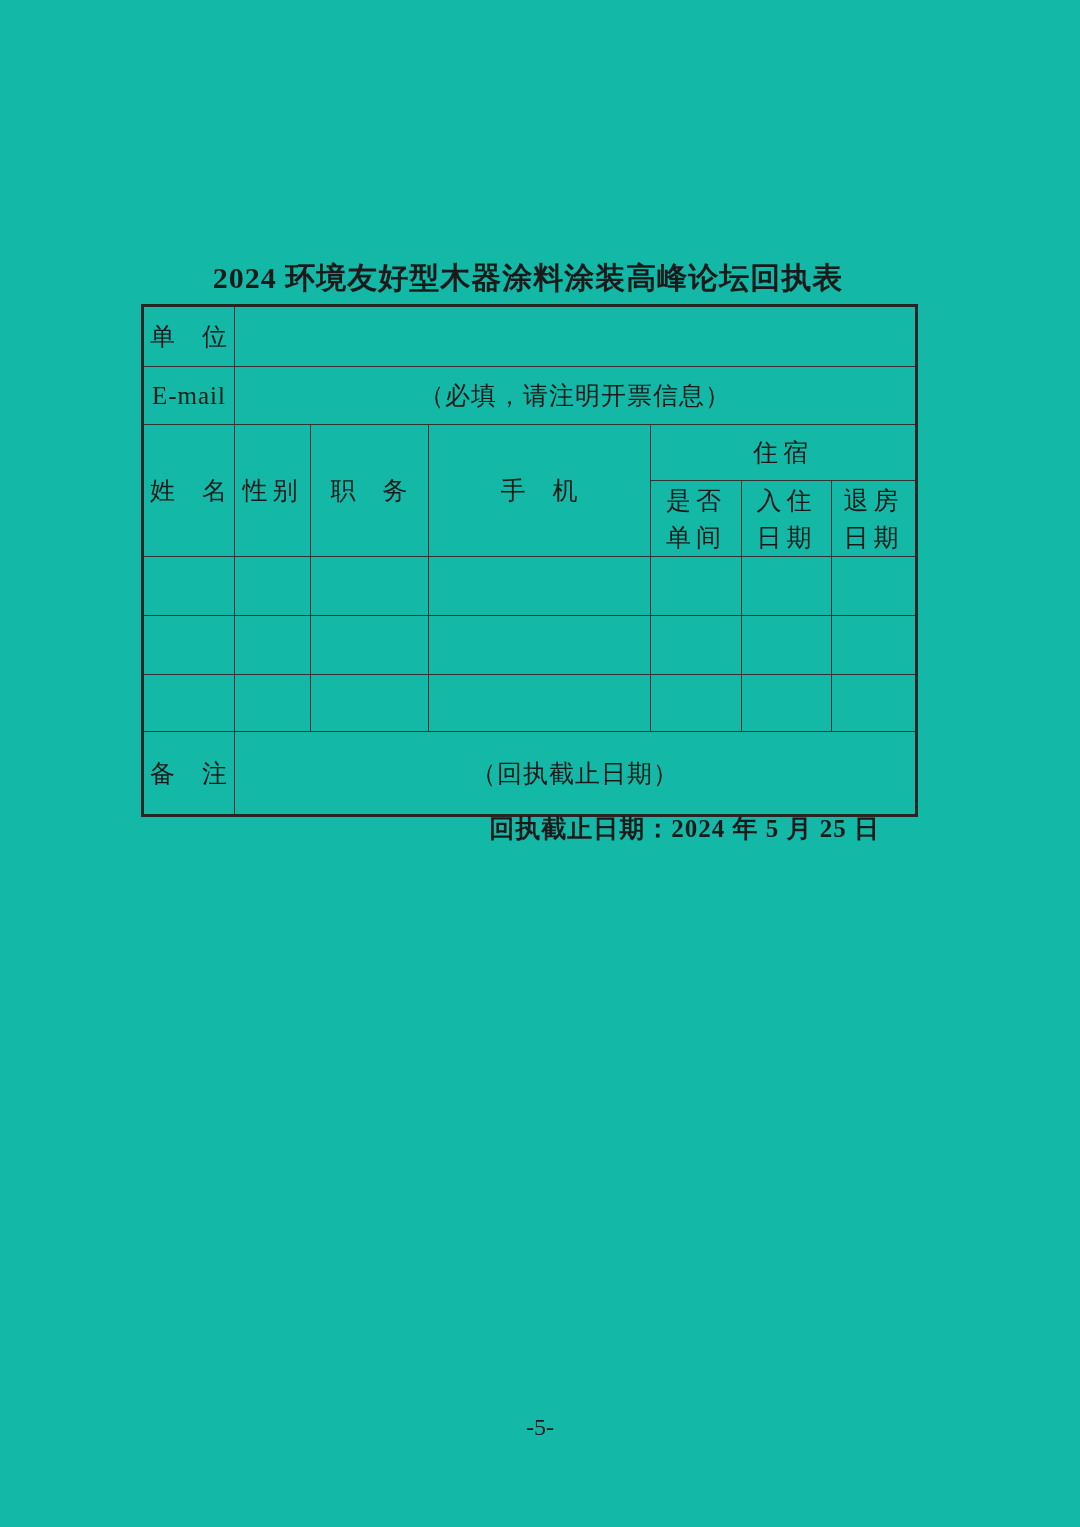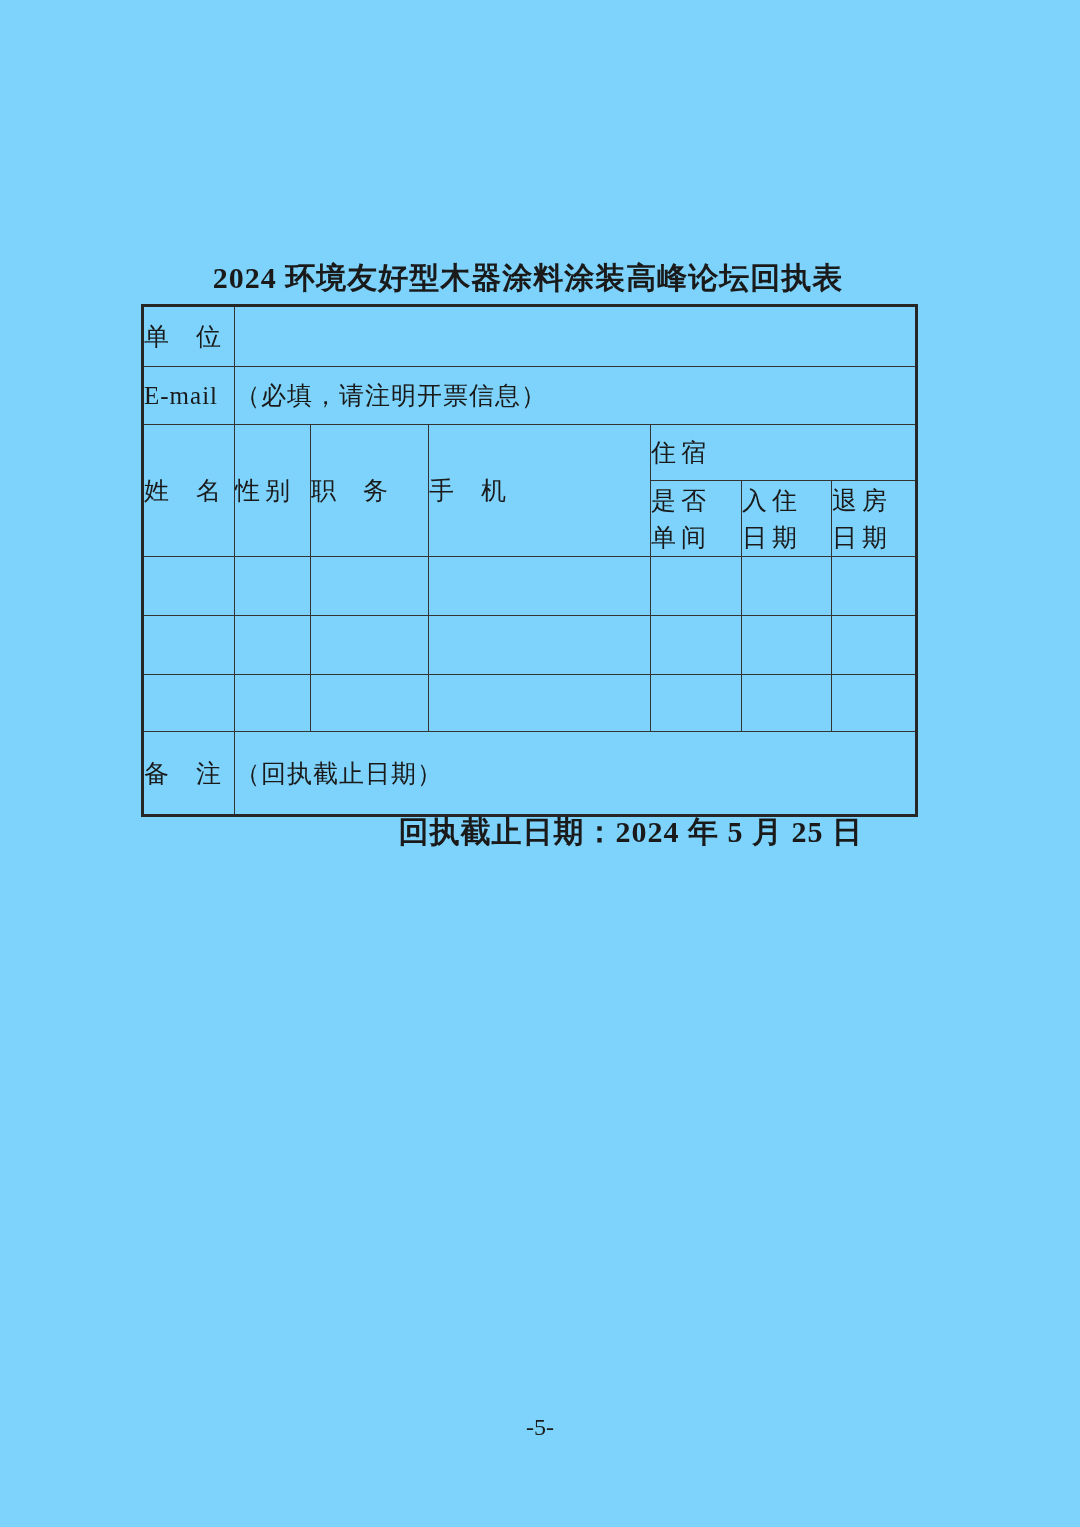--- a/index.html
+++ b/index.html
@@ -2,21 +2,21 @@
 <html><head>
 <meta charset="utf-8">
 <style>
   * { margin: 0; padding: 0; box-sizing: border-box; }
   html, body { background: #e8e8e8; }
   .page {
     position: relative;
     width: 1080px;
     height: 1527px;
     margin: 0 auto;
-    background: #7dd3fc;
+    background: #14b8a6;
     color: #1a1a1a;
     font-family: "Liberation Serif", "DejaVu Serif", serif;
     overflow: hidden;
   }
   .doc-title {
     position: absolute;
     top: 258px;
     left: 141px;
     width: 774px;
     text-align: center;
@@ -30,38 +30,39 @@
     top: 304px;
     left: 141px;
     width: 774px;
     border-collapse: collapse;
     table-layout: fixed;
     border: 3px solid #262626;
   }
   table.form-table td {
     border: 1.5px solid #333333;
     font-size: 25px;
+    text-align: center;
     vertical-align: middle;
     padding: 0;
     overflow: hidden;
   }
   td.label-cell { letter-spacing: 1px; }
   td.note-cell { letter-spacing: 1px; }
   td.spaced { letter-spacing: 5px; }
   td.two-line {
     white-space: pre-line;
     line-height: 37px;
     font-size: 24px;
     letter-spacing: 5px;
   }
   .deadline {
     position: absolute;
     top: 812px;
-    right: 217px;
-    font-size: 30px;
+    right: 200px;
+    font-size: 25px;
     font-weight: bold;
     letter-spacing: 1px;
     white-space: nowrap;
   }
   .page-number {
     position: absolute;
     top: 1414px;
     left: 0;
     width: 100%;
     text-align: center;

